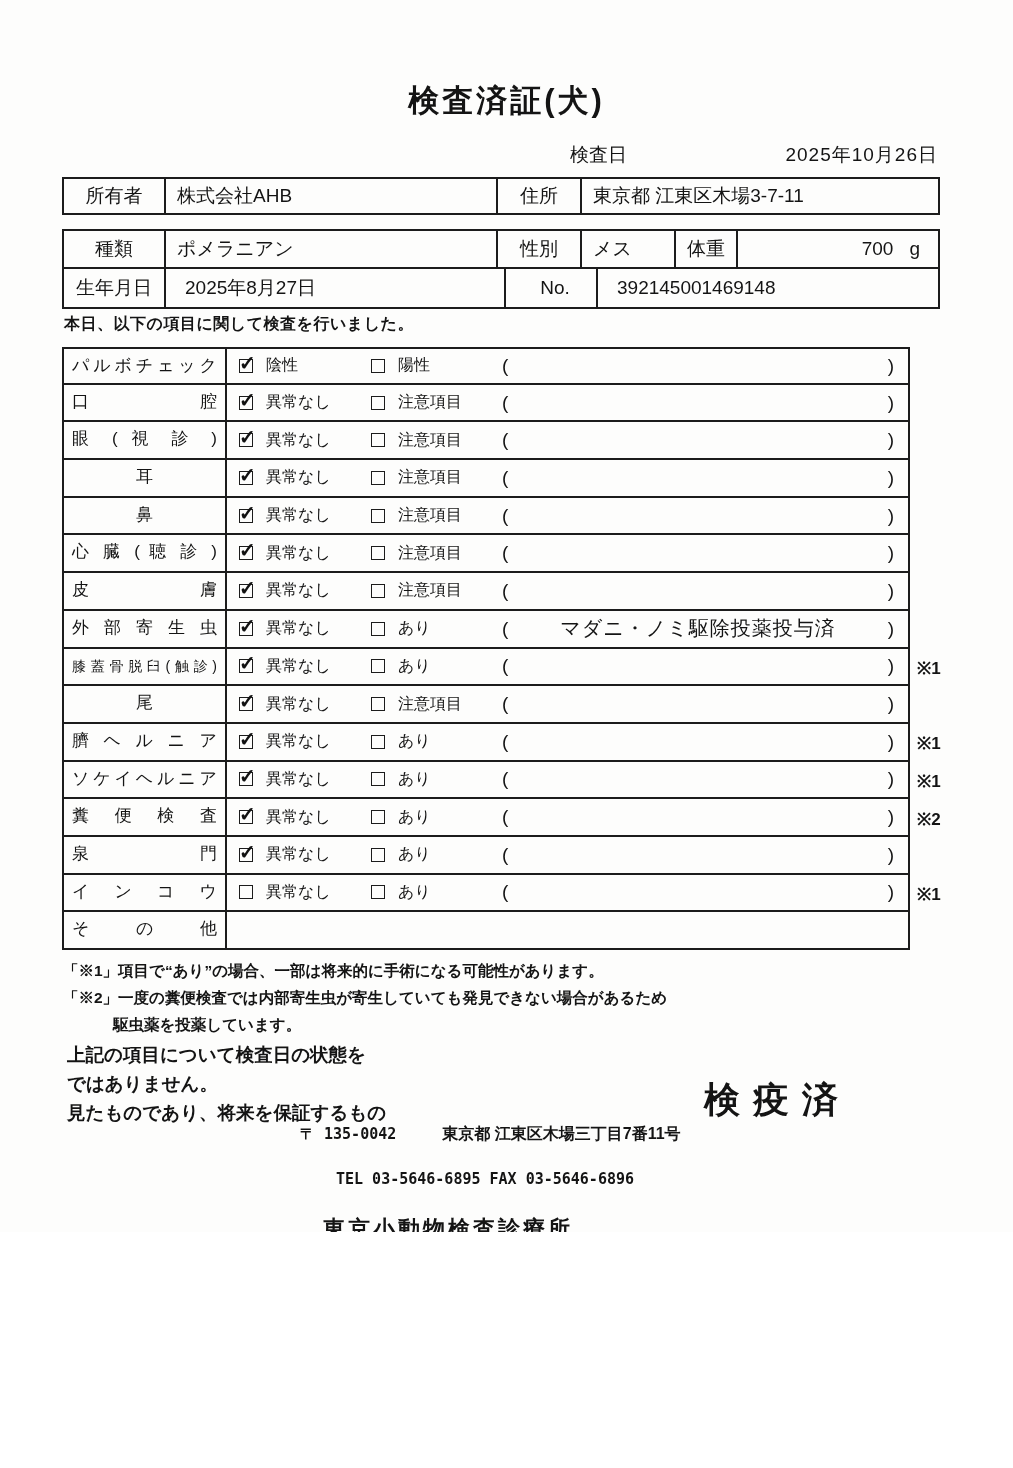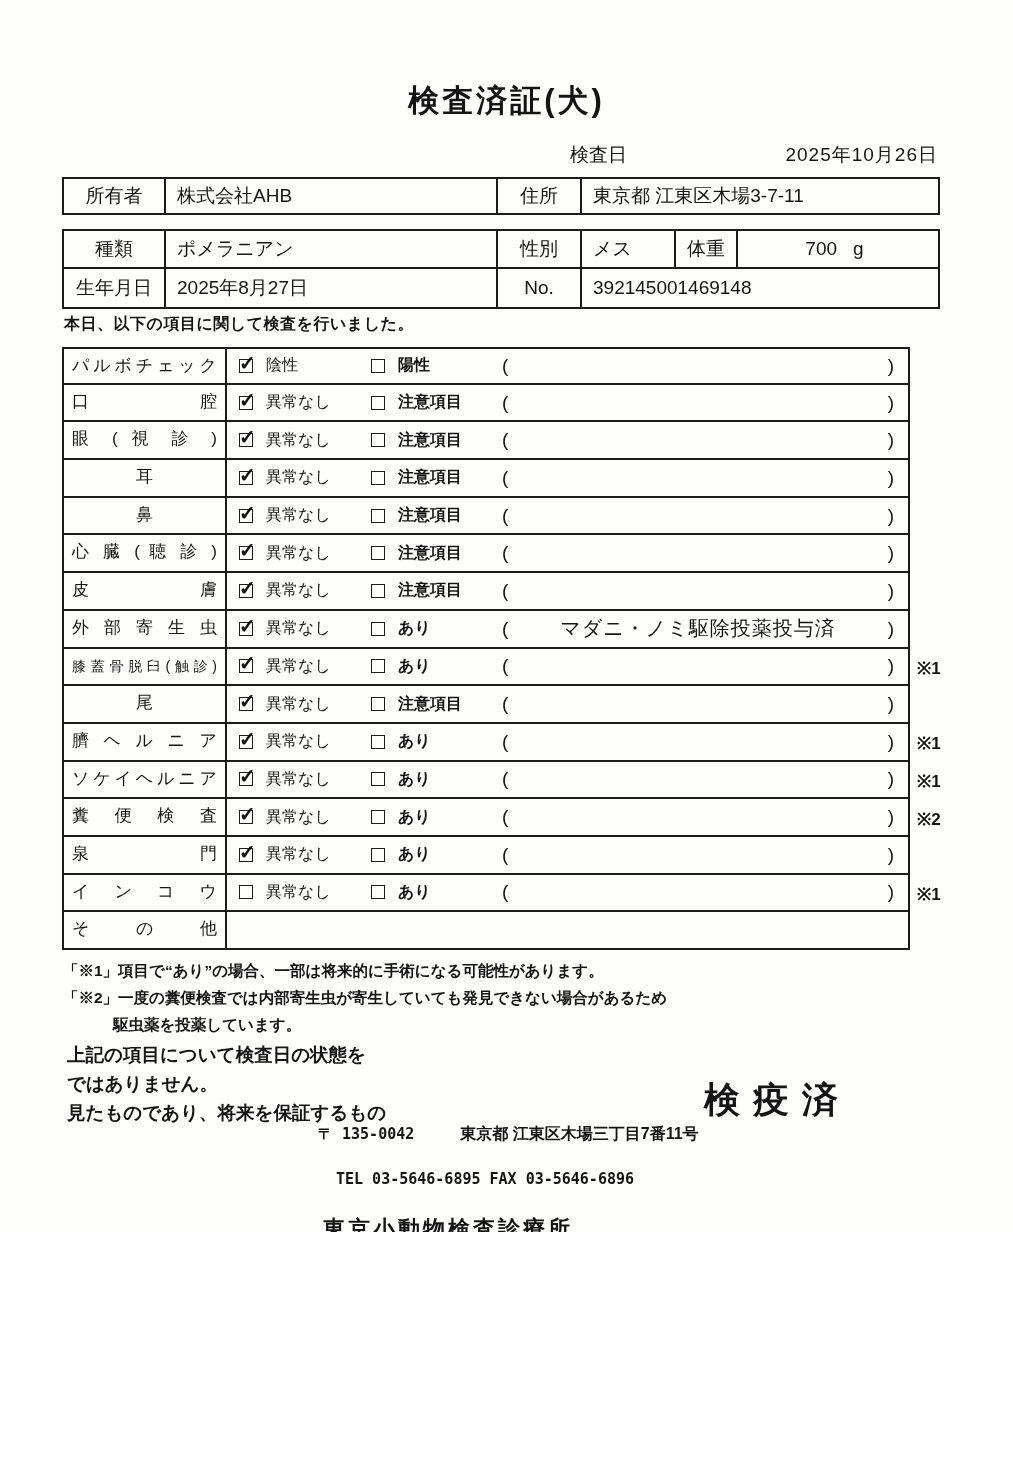--- a/index.html
+++ b/index.html
@@ -14,58 +14,58 @@
 
   .date-row { position:absolute; top:142px; left:62px; width:878px; height:26px; font-size:19px; }
   .date-label { position:absolute; left:508px; }
   .date-value { position:absolute; right:2px; letter-spacing:1px; }
 
   .tableA { position:absolute; top:177px; left:62px; width:878px; height:38px;
             border:2px solid var(--bc); display:grid; grid-template-columns:102px 332px 84px 1fr; }
   .tableB { position:absolute; top:229px; left:62px; width:878px; border:2px solid var(--bc); }
   .trow { display:grid; height:38px; }
   .trow.r1 { grid-template-columns:102px 332px 84px 94px 62px 1fr; border-bottom:2px solid var(--bc); }
-  .trow.r2 { grid-template-columns:102px 332px 84px 1fr; }
+  .trow.r2 { grid-template-columns:102px 332px 84px 1fr;gap:8px; }
   .tableA > div, .trow > div {
     border-right:2px solid var(--bc); display:flex; align-items:center;
     padding:0 11px; font-size:19px; overflow:hidden; white-space:nowrap;
   }
   .tableA > div:last-child, .trow > div:last-child { border-right:none; }
   .lab { justify-content:center; padding:0 4px !important; }
-  .wval { justify-content:center; gap:16px; padding-right:18px !important;border-radius:16px; }
+  .wval { justify-content:flex-end; gap:16px; padding-right:18px !important;border-radius:16px; }
 
   .intro { position:absolute; top:314px; left:64px; font-size:16px; font-weight:600; letter-spacing:0.5px; }
 
   .insp { position:absolute; top:347px; left:62px; width:905px; }
   .irow { display:flex; height:37.7px; }
   .irow-main { width:848px; display:flex; border-left:2px solid var(--bc);
                border-right:2px solid var(--bc); border-bottom:2px solid var(--bc); }
   .irow:first-child .irow-main { border-top:2px solid var(--bc); }
   .icell-item { width:163px; border-right:2px solid var(--bc); padding:0 8px;
                 font-size:17px; line-height:34px; text-align:justify; text-align-last:justify;
                 text-justify:inter-character; overflow:hidden; }
   .icell-item.center { text-align:center; text-align-last:center; }
   .icell-item.long { font-size:14px; }
   .ibody { flex:1; display:flex; align-items:center; }
   .opt { display:flex; align-items:center; gap:13px; font-size:16px; }
   .opt1 { width:142px; padding-left:12px; }
-  .opt2 { width:133px; padding-left:2px;font-weight:bold; }
+  .opt2 { width:133px; padding-left:2px; }
   .cb { width:14px; height:14px; border:1.6px solid var(--bc); position:relative; flex:none; background:#fdfdfc; }
   .cb.checked::after { content:"✓"; position:absolute; left:-1px; top:-9px; font-size:20px; font-weight:600; color:#111; }
   .paren { flex:1; display:flex; align-items:center; font-size:19px; padding-right:14px; }
   .p-val { flex:1; text-align:center; font-size:20px; letter-spacing:1px; }
   .rnote { width:55px; font-size:17px; font-weight:600; display:flex; align-items:center; padding-left:7px; }
 
   .footnotes { position:absolute; top:957px; left:63px; font-size:15.5px; font-weight:600; line-height:27px; }
   .fn-indent { padding-left:50px; }
 
   .disclaimer { position:absolute; top:1040px; left:67px; font-size:18.5px; font-weight:700; line-height:29px; }
   .stamp { position:absolute; top:1076px; left:704px; font-size:36px; font-weight:600; letter-spacing:13px; }
 
-  .addr-row { position:absolute; top:1124px; left:318px; display:flex; align-items:baseline; gap:46px;
+  .addr-row { position:absolute; top:1124px; left:300px; display:flex; align-items:baseline; gap:46px;
               font-size:16px; font-weight:600; }
   .postal { font-family:"DejaVu Sans Mono", monospace; font-size:15px; font-weight:600; }
   .tel { position:absolute; top:1170px; left:336px; font-family:"DejaVu Sans Mono", monospace; font-size:15px; font-weight:600; }
   .clinic-name { position:absolute; top:1214px; left:323px; font-size:22px; font-weight:600; letter-spacing:3px; }
   .person { position:absolute; top:1252px; left:456px; font-size:17px; letter-spacing:3px;text-align:center; }
   .serial { position:absolute; top:1290px; left:784px; font-family:"DejaVu Sans Mono", monospace; font-size:15px; letter-spacing:2px; }
 </style>
 </head>
 <body>
 

